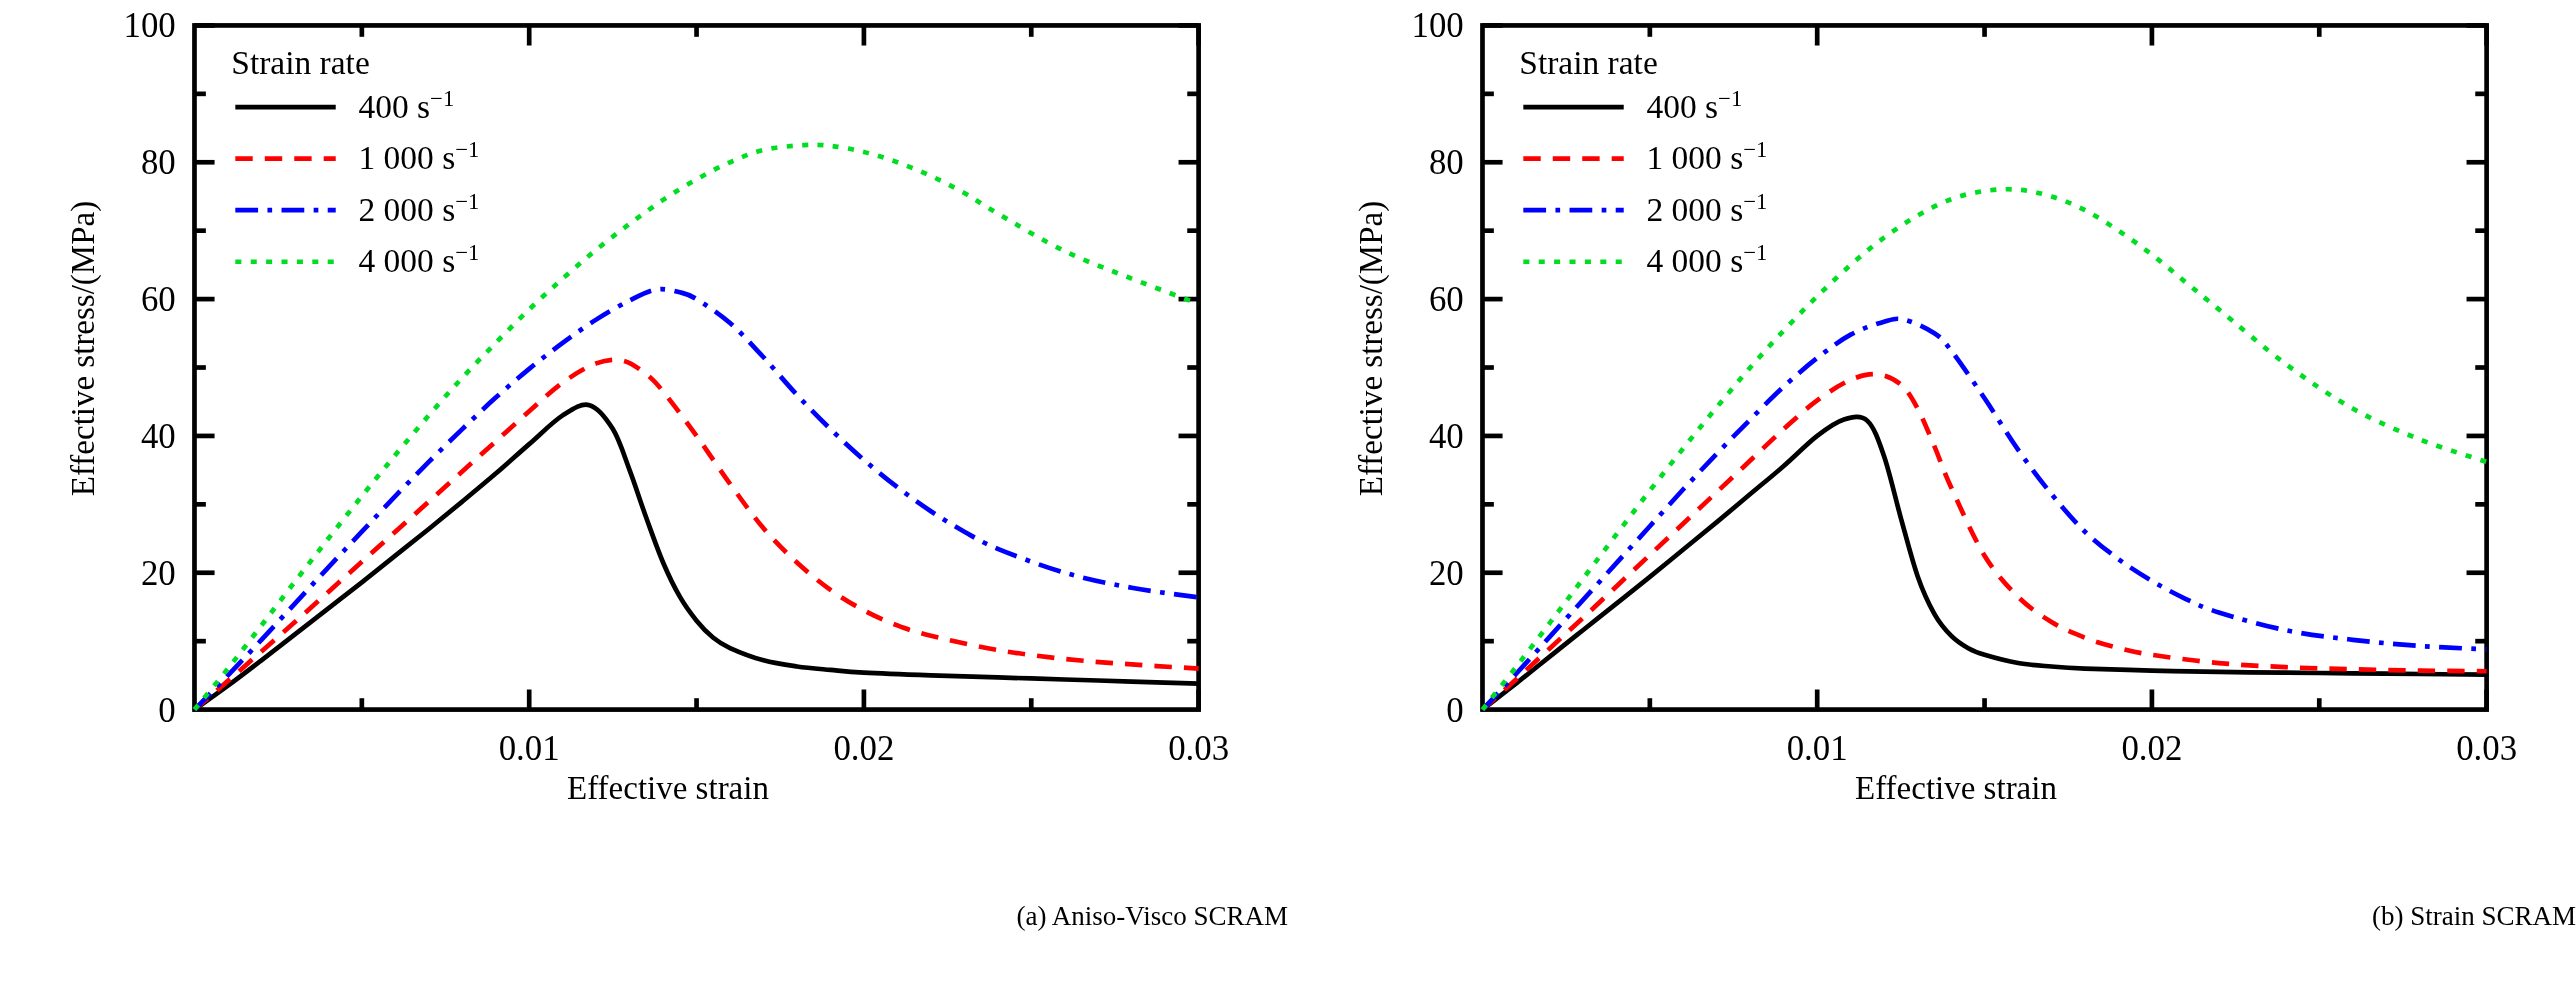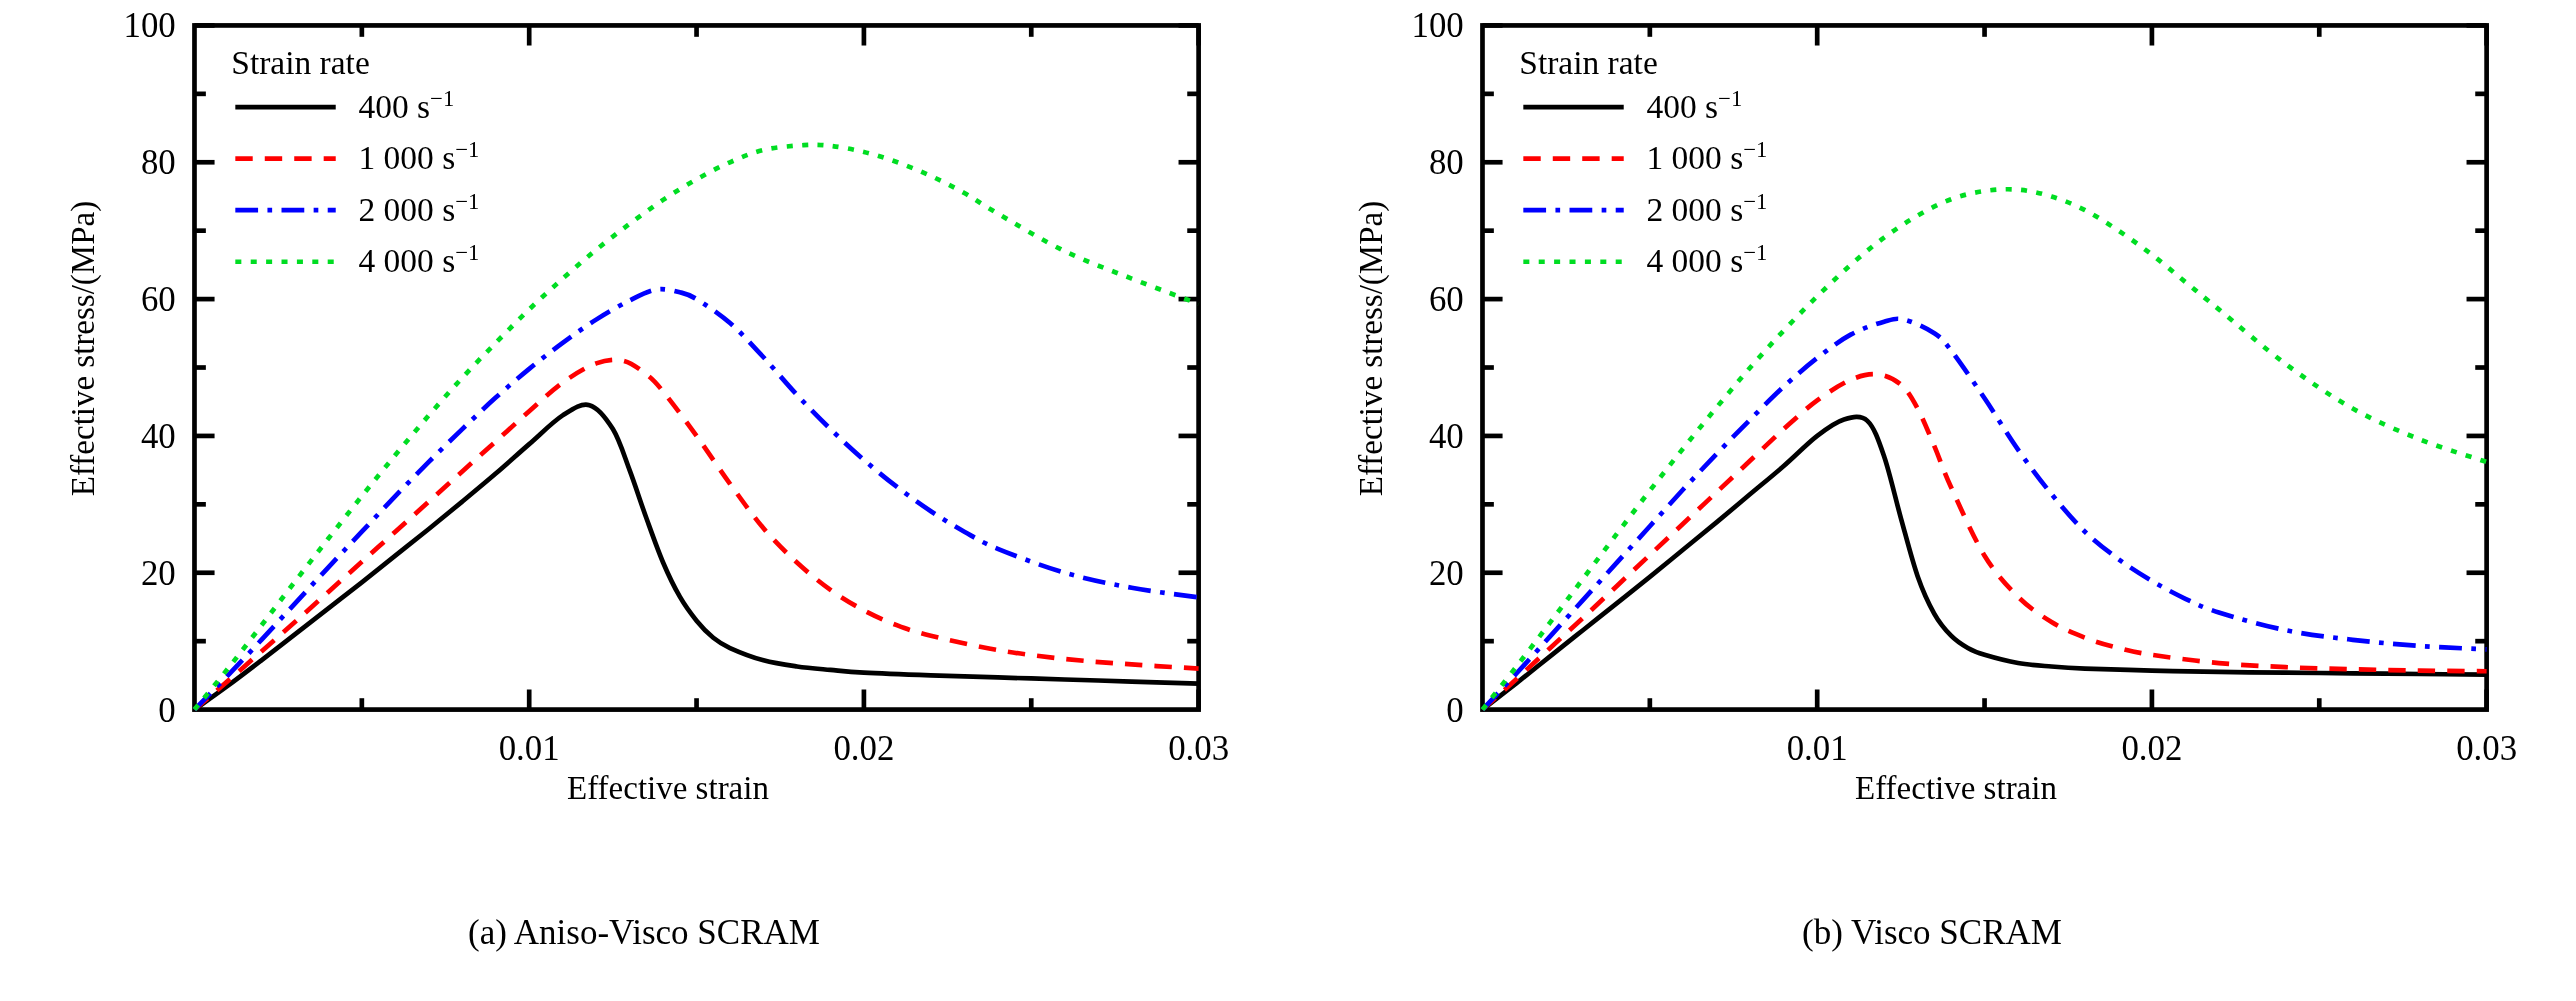--- a/index.html
+++ b/index.html
@@ -5,21 +5,21 @@
   html,body{margin:0;padding:0;background:#ffffff;}
   body{width:2576px;height:1001px;font-family:"Liberation Serif",serif;color:#000;}
   .figure{width:2576px;height:1001px;display:flex;flex-direction:row;align-items:flex-start;justify-content:center;box-sizing:border-box;}
   .panel{position:relative;width:1288px;height:1001px;box-sizing:border-box;}
 
   
   .plot-wrap{position:absolute;left:0;top:0;width:1288px;height:810px;}
   .ylabel{position:absolute;left:64px;top:0;width:40px;height:697px;display:flex;align-items:center;justify-content:center;}
   .ylabel span{display:block;transform:rotate(-90deg);white-space:nowrap;font-size:33px;line-height:1;}
   .xlabel{position:absolute;width:100%;top:770px;left:0;text-align:center;font-size:33px;margin-left:24px;}
-  .caption{position:absolute;top:901px;left:0;width:100%;text-align:center;font-size:35px;margin-top:12px;}
+  .caption{position:absolute;top:901px;left:0;width:100%;text-align:right;font-size:27px;}
 
   .svgbox{position:absolute;left:0;top:0;}
   text{font-family:"Liberation Serif",serif;fill:#000;}
   .ticklabel{font-size:52px;}
   .legend-title{font-size:50px;}
   .legend-item{font-size:50px;}
   .sup{font-size:34px;}
 </style>
 </head>
 <body>
@@ -157,18 +157,18 @@
           <line x1="351" y1="314" x2="501" y2="314" stroke="#0000FF" stroke-width="7" stroke-linecap="butt" stroke-dasharray="34,14,7,14"></line>
           <text x="535" y="330" class="legend-item">2 000 s<tspan dy="-18" class="sup">−1</tspan></text>
           <line x1="351" y1="391" x2="501" y2="391" stroke="#00DD22" stroke-width="7" stroke-linecap="butt" stroke-dasharray="9,14"></line>
           <text x="535" y="407" class="legend-item">4 000 s<tspan dy="-18" class="sup">−1</tspan></text>
         </svg>
       <div class="xlabel">
         <span>Effective strain</span>
       </div>
     </div>
     <div class="caption">
-      <span>(b) Visco SCRAM</span>
+      <span>(b) Strain SCRAM</span>
     </div>
   </div>
 
 </div>
 
 
 </body></html>

